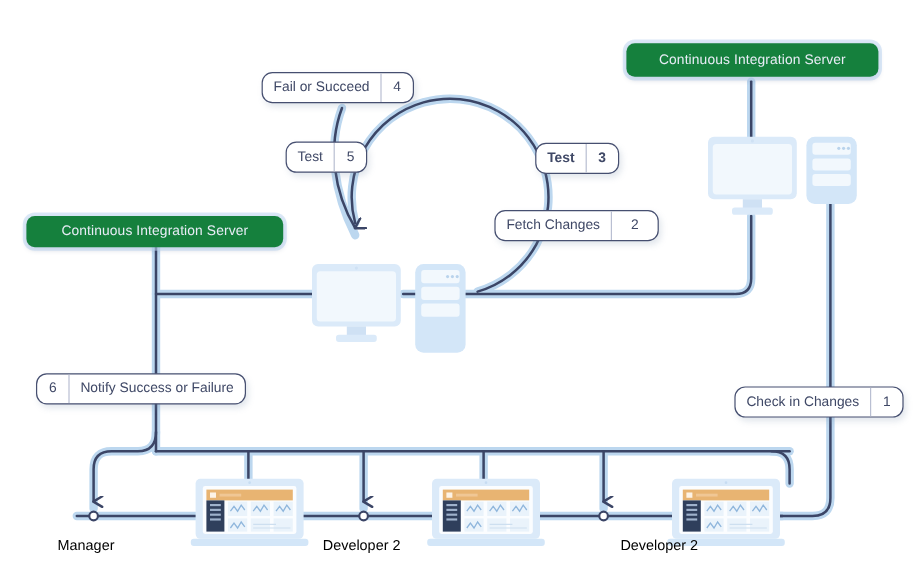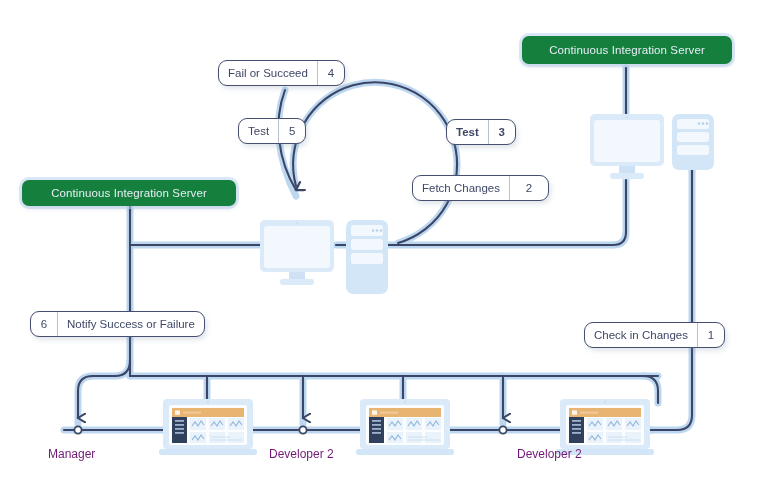--- a/index.html
+++ b/index.html
@@ -34,21 +34,21 @@
     white-space:nowrap;
     overflow:hidden;
   }
   .badge .lbl{display:flex;align-items:center;padding:0 9px;}
   .badge .num{display:flex;align-items:center;justify-content:center;
     padding:0 8px;border-left:1px solid #b9bfd2;color:#3f4866;min-width:10px;}
   .badge.num-first .num{border-left:none;border-right:1px solid #b9bfd2;}
 
   
   .caption{
-    position:absolute;font-size:12px;color:#701a75;white-space:nowrap;
+    position:absolute;font-size:12px;color:#000000;white-space:nowrap;
   }
 
   
   .device{position:absolute;}
 </style>
 </head>
 <body>
 
 <div id="stage">
 
@@ -260,21 +260,21 @@
   </svg>
 
   <div class="server-pill" style="left:22px;top:180px;width:214px;height:26px;">
     <span>Continuous Integration Server</span>
   </div>
 
   <div class="server-pill" style="left:522px;top:36px;width:210px;height:28px;">
     <span>Continuous Integration Server</span>
   </div>
 
-  <div class="badge" style="left:584px;top:322px;text-align:right;">
+  <div class="badge" style="left:612px;top:322px;text-align:right;">
     <span class="lbl">Check in Changes</span>
     <span class="num">1</span>
   </div>
 
   <div class="badge" style="left:412px;top:175px;">
     <span class="lbl">Fetch Changes</span>
     <span class="num" style="padding:0 14px;">2</span>
   </div>
 
   <div class="badge" style="left:446px;top:119px;font-weight:bold;">

